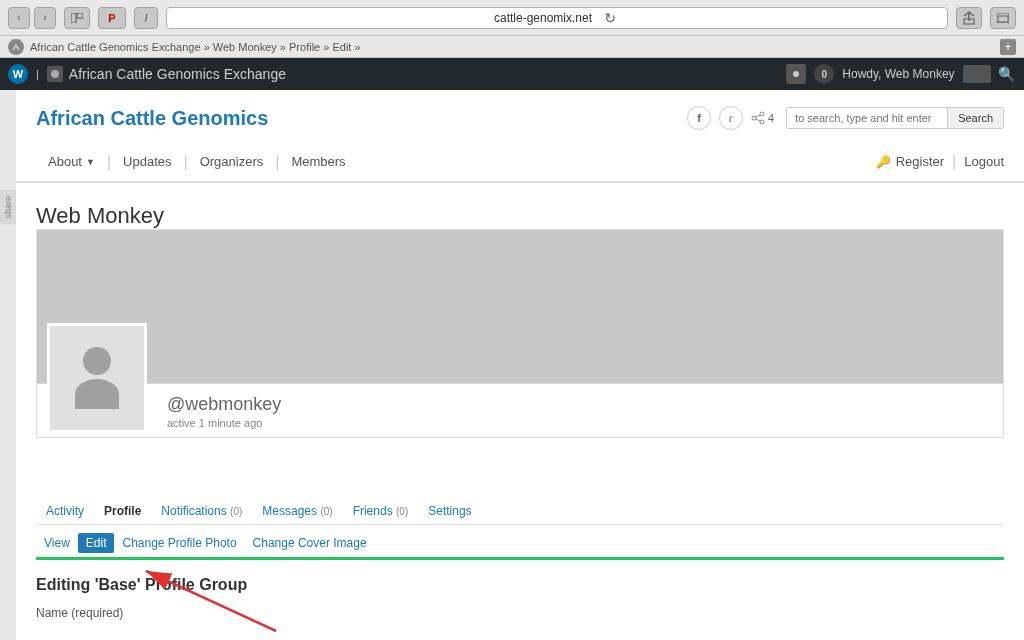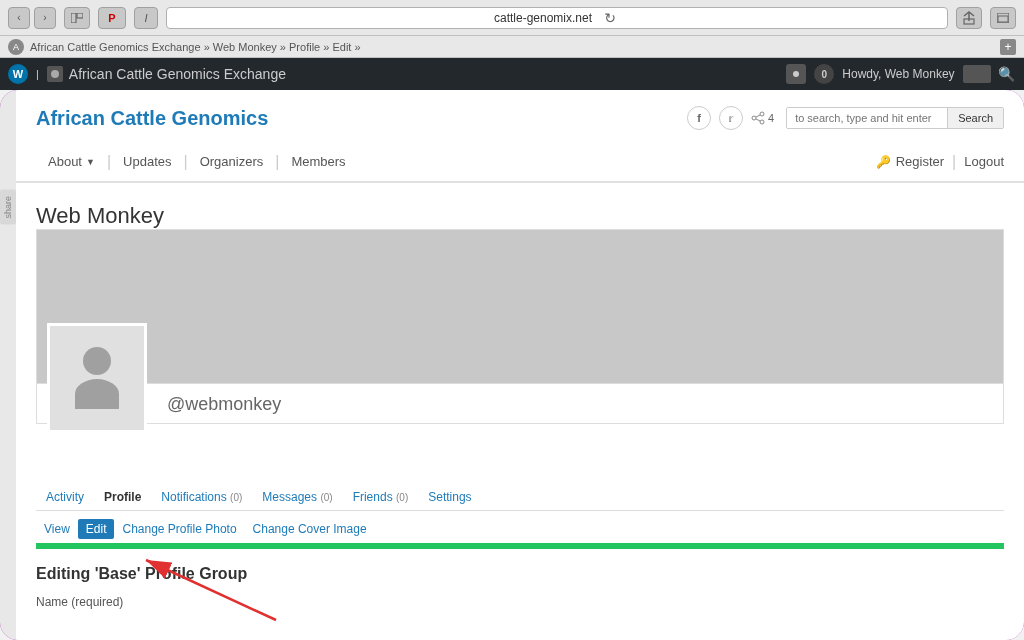--- a/index.html
+++ b/index.html
@@ -25,21 +25,21 @@
     .wp-admin-bar { background: #23282d; height: 32px; display: flex; align-items: center; padding: 0 8px; gap: 6px; }
     .wp-logo { width: 20px; height: 20px; background: #0073aa; border-radius: 50%; display: flex; align-items: center; justify-content: center; color: white; font-size: 11px; font-weight: bold; }
     .wp-site-name { color: #ccc; font-size: 14px; cursor: pointer; }
     .wp-admin-right { margin-left: auto; display: flex; align-items: center; gap: 8px; }
     .wp-howdy { color: #ccc; font-size: 12px; }
     .wp-search-icon { color: #ccc; font-size: 14px; cursor: pointer; }
     .notification-btn { width: 20px; height: 20px; background: #555; border-radius: 3px; display: flex; align-items: center; justify-content: center; }
     .notification-dot { width: 6px; height: 6px; background: #ccc; border-radius: 50%; }
 
     
-    .page-wrapper { background: #a21caf; display: flex; border-radius: 18px; }
+    .page-wrapper { background: #a21caf; display: flex; }
     .share-sidebar { width: 16px; background: #e8e8e8; display: flex; flex-direction: column; align-items: center; padding-top: 100px; }
     .share-label { writing-mode: vertical-rl; transform: rotate(180deg); font-size: 9px; color: #888; background: #d8d8d8; padding: 6px 3px; border-radius: 2px; }
 
     .main-content { flex: 1; background: white; overflow-y: auto; }
 
     
     .site-header { padding: 16px 20px 0 20px; border-bottom: 2px solid #e0e0e0; }
     .header-top { display: flex; align-items: center; justify-content: space-between; margin-bottom: 12px; }
     .site-title { color: #1e7bb8; font-size: 20px; font-weight: bold; line-height: 1.2; text-decoration: none; }
     .header-actions { display: flex; align-items: center; gap: 12px; }
@@ -71,21 +71,21 @@
     .profile-handle { font-size: 18px; color: #666; margin-top: 4px; }
     .profile-active { font-size: 11px; color: #888; margin-top: 2px; }
 
     
     .profile-tabs { display: flex; gap: 0; border-bottom: 1px solid #ddd; margin-bottom: 8px; }
     .tab-item { padding: 6px 10px; font-size: 12px; color: #1e7bb8; cursor: pointer; text-decoration: none; }
     .tab-item.active { color: #333; font-weight: bold; }
     .tab-count { font-size: 10px; color: #888; }
 
     
-    .sub-tabs { display: flex; gap: 0; margin-bottom: 16px; border-bottom: 6px solid #22c55e; padding-bottom: 4px; }
+    .sub-tabs { display: flex; gap: 0; margin-bottom: 16px; border-bottom: 3px solid #22c55e; padding-bottom: 4px; }
     .sub-tab { padding: 3px 8px; font-size: 12px; color: #1e7bb8; cursor: pointer; }
     .sub-tab.active { color: white; background: #1e7bb8; border-radius: 2px; }
 
     
     .form-section { }
     .form-title { font-size: 16px; color: #333; margin-bottom: 12px; }
     .form-field { margin-bottom: 8px; }
     .form-label { font-size: 12px; color: #555; margin-bottom: 4px; display: block; }
 
     
@@ -227,20 +227,21 @@
         <div class="cover-area">
           <div class="avatar-area">
             <div class="avatar-placeholder">
               <div class="avatar-head"></div>
               <div class="avatar-body"></div>
             </div>
           </div>
         </div>
         <div style="padding-left: 130px; padding-top: 6px; padding-bottom: 8px; background: white; border: 1px solid #ddd; border-top: none;">
           <div class="profile-handle">@webmonkey</div>
+          <div class="profile-active">active 1 minute ago</div>
         </div>
       </div>
 
       <div class="profile-tabs">
         <a class="tab-item">Activity</a>
         <a class="tab-item active">Profile</a>
         <a class="tab-item">
           <span>Notifications</span>
           <span class="tab-count"> (<span>0</span>)</span>
         </a>

